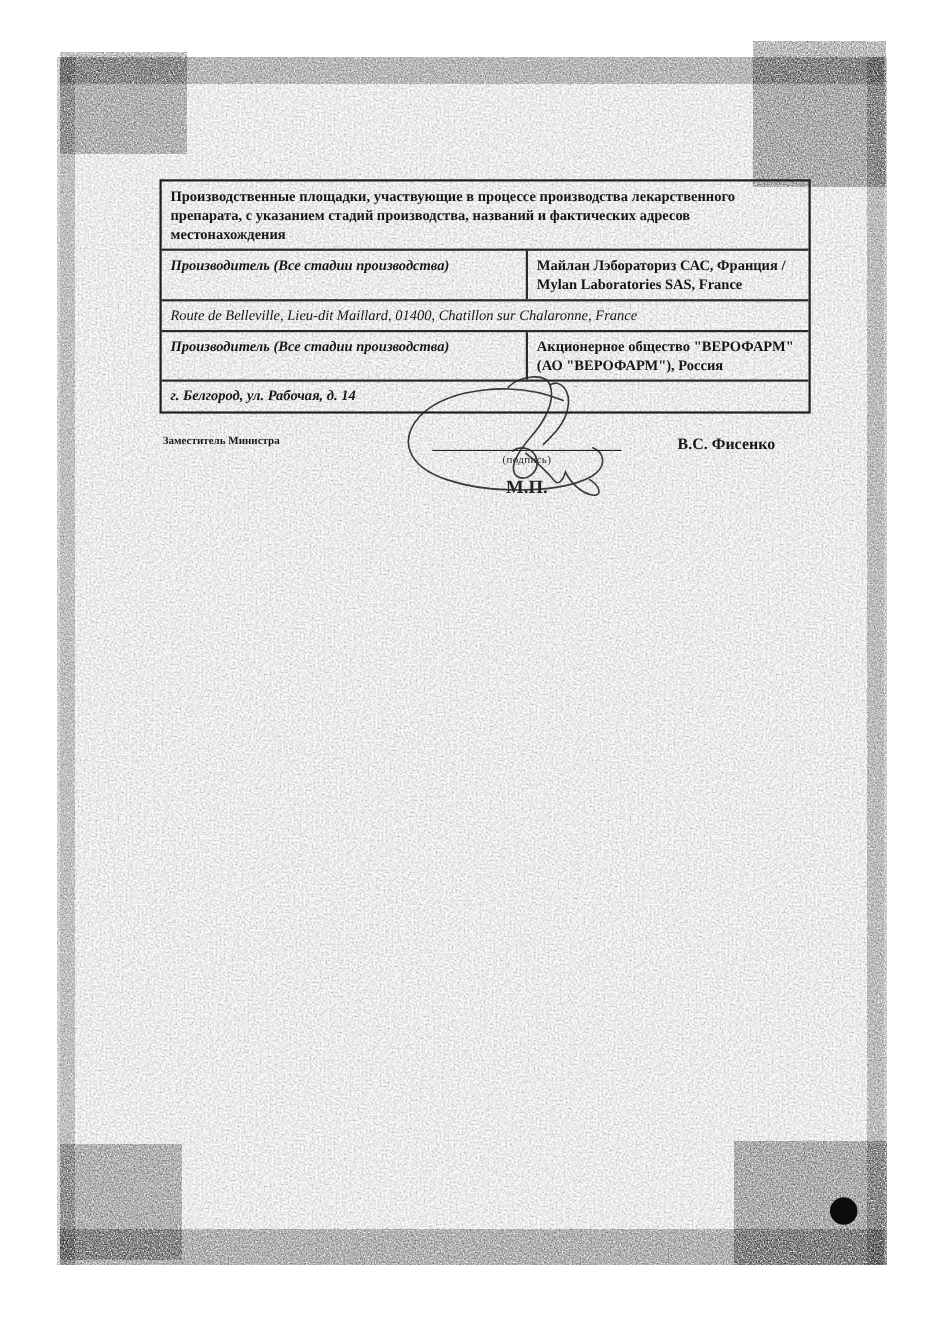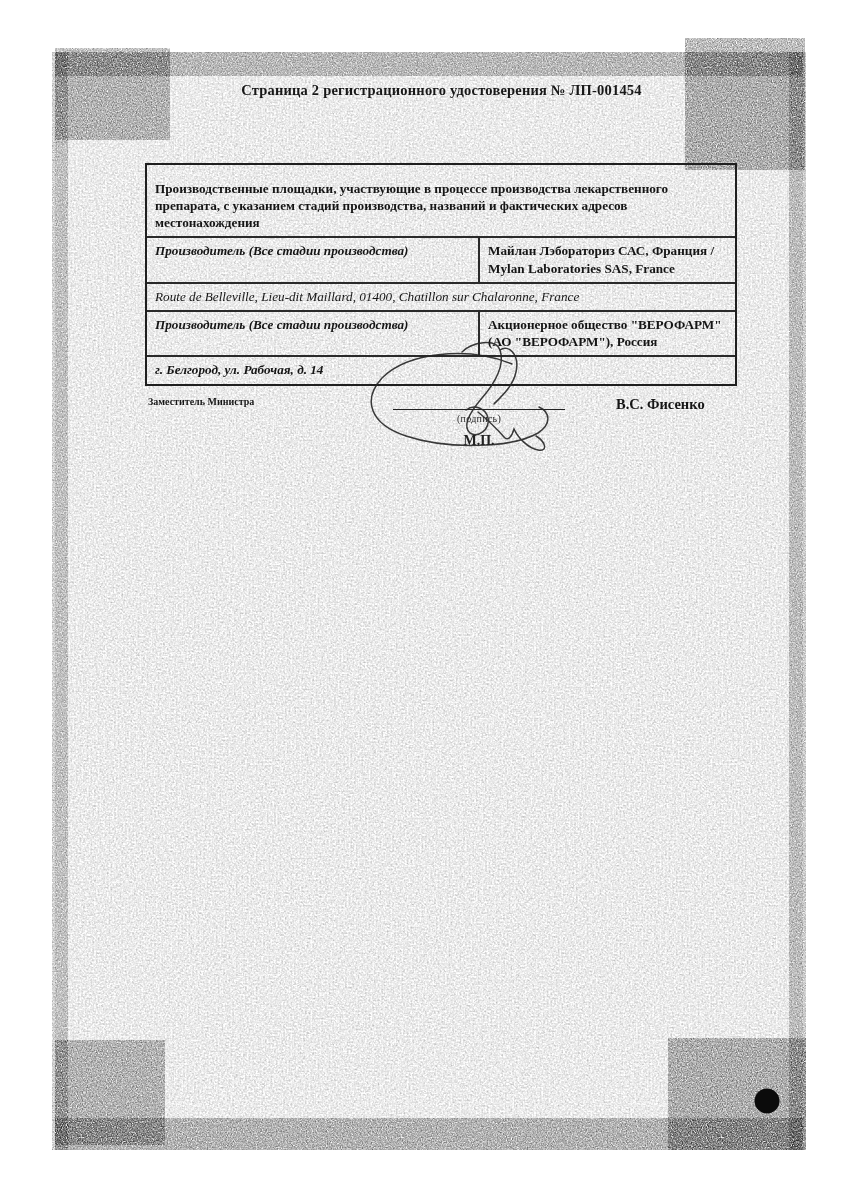--- a/index.html
+++ b/index.html
@@ -25,21 +25,21 @@
     position: absolute; left: 145px; top: 163px; width: 592px;
     border: 2px solid #1f1f1f; border-collapse: collapse;
     background: transparent;
   }
   .prod-table .row { display: flex; border-top: 2px solid #2a2a2a; }
   .prod-table .row:first-child { border-top: none; }
   .cell {
     padding: 4px 8px 5px 8px; font-size: 13.2px; line-height: 1.3;
     color: #151515;
   }
-  .title-cell { font-weight: bold; min-height: 55px; width: 100%; padding-top: 15px; }
+  .title-cell { font-weight: bold; min-height: 55px; width: 100%; padding-top: 5px; }
   .label-cell {
     width: 333px; min-width: 333px; font-weight: bold; font-style: italic;
     border-right: 2px solid #2a2a2a; min-height: 39px;
   }
   .value-cell { flex: 1; font-weight: bold; min-height: 39px; }
   .address-cell { width: 100%; min-height: 24px; font-style: italic; }
   .address-bold { font-weight: bold; min-height: 27px; border-radius: 13px; }
 
   .sig-position {
     position: absolute; left: 148px; top: 396px;
@@ -52,21 +52,21 @@
   .sig-line {
     position: absolute; left: 393px; top: 409px; width: 172px; height: 0;
     border-top: 1.8px solid #222222;
   }
   .sig-caption {
     position: absolute; left: 393px; top: 413px; width: 172px;
     text-align: center; font-size: 10px; color: #2a2a2a; letter-spacing: 0.3px;
   }
   .sig-stamp {
     position: absolute; left: 393px; top: 433px; width: 172px;
-    text-align: center; font-size: 14px; font-weight: 600; color: #222222;
+    text-align: center; font-size: 17px; font-weight: 600; color: #222222;
   }
   #signature-svg { position: absolute; left: 350px; top: 338px; z-index: 3; }
 </style>
 </head>
 <body>
 
 <div id="page">
 
   <svg id="noise-layer" width="849" height="1200" aria-hidden="true">
     <defs>
@@ -91,21 +91,20 @@
     <rect x="55" y="48" width="115" height="92" filter="url(#grainDense)" opacity="0.5"></rect>
     <rect x="685" y="38" width="120" height="132" filter="url(#grainDense)" opacity="0.55"></rect>
     <rect x="55" y="1040" width="110" height="105" filter="url(#grainDense)" opacity="0.5"></rect>
     <rect x="668" y="1038" width="138" height="112" filter="url(#grainDense)" opacity="0.55"></rect>
 
     <circle cx="767" cy="1101" r="12.5" fill="#0b0b0b"></circle>
   </svg>
 
   <div id="content">
 
-    <div class="doc-header">Страница 2 регистрационного удостоверения № ЛП-001454</div>
 
     <div class="prod-table">
       <div class="row">
         <div class="cell title-cell">Производственные площадки, участвующие в процессе производства лекарственного препарата, с указанием стадий производства, названий и фактических адресов местонахождения</div>
       </div>
       <div class="row">
         <div class="cell label-cell">Производитель (Все стадии производства)</div>
         <div class="cell value-cell">Майлан Лэбораториз САС, Франция / Mylan Laboratories SAS, France</div>
       </div>
       <div class="row">

